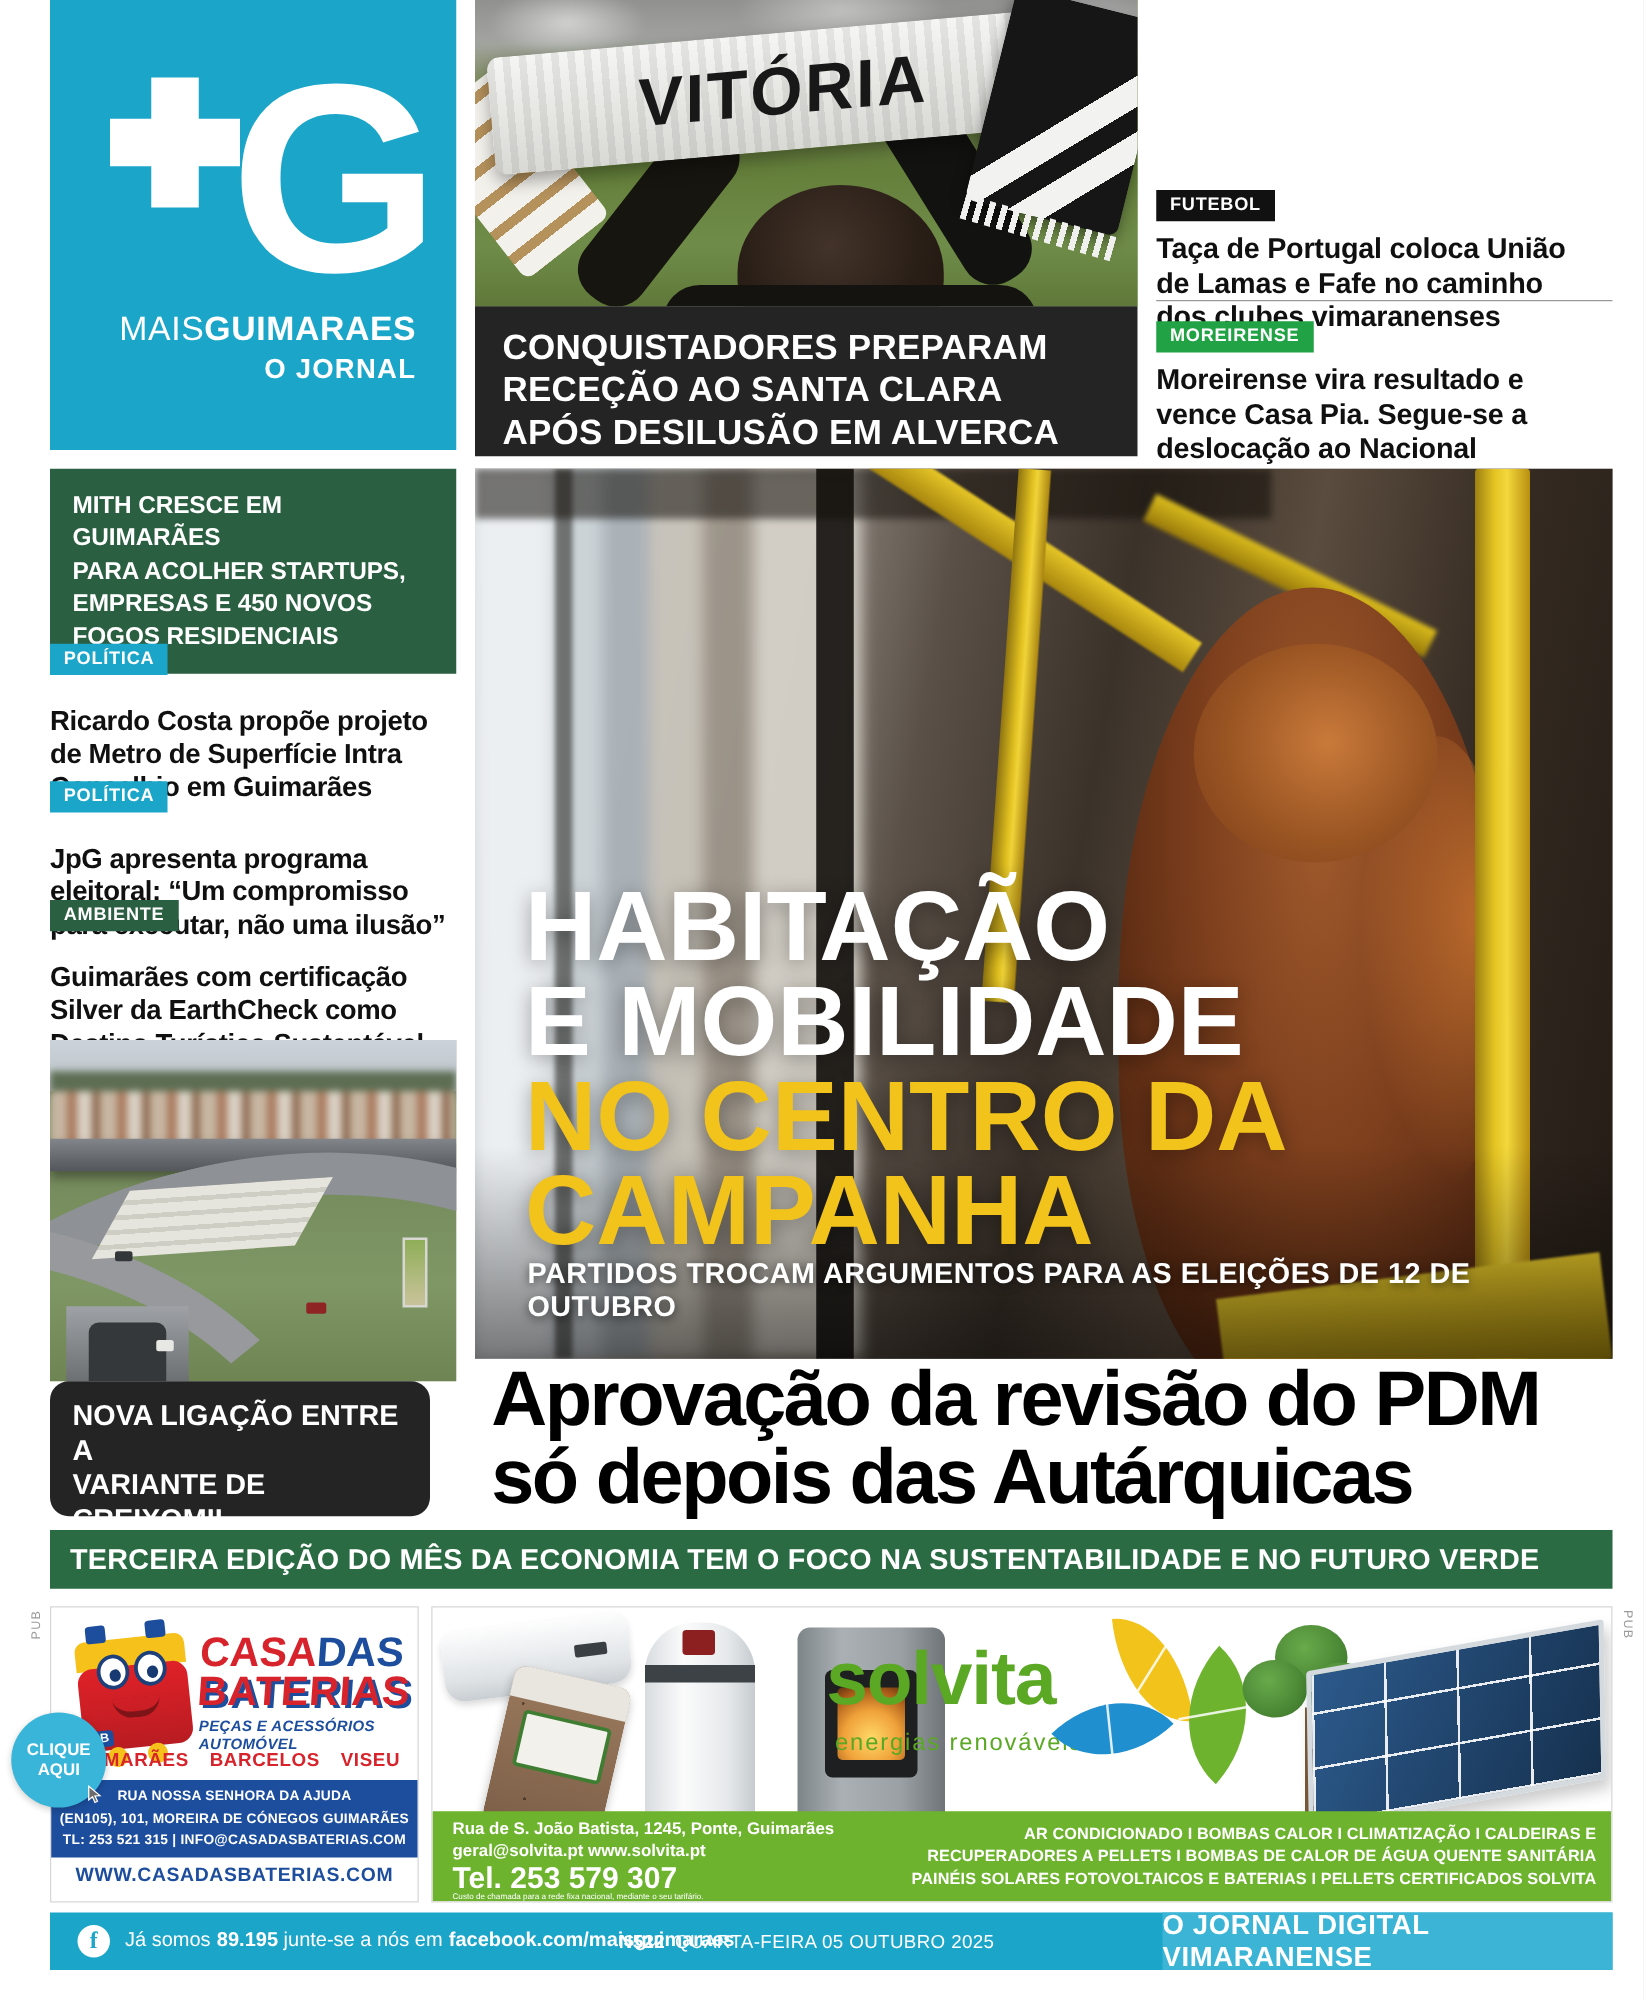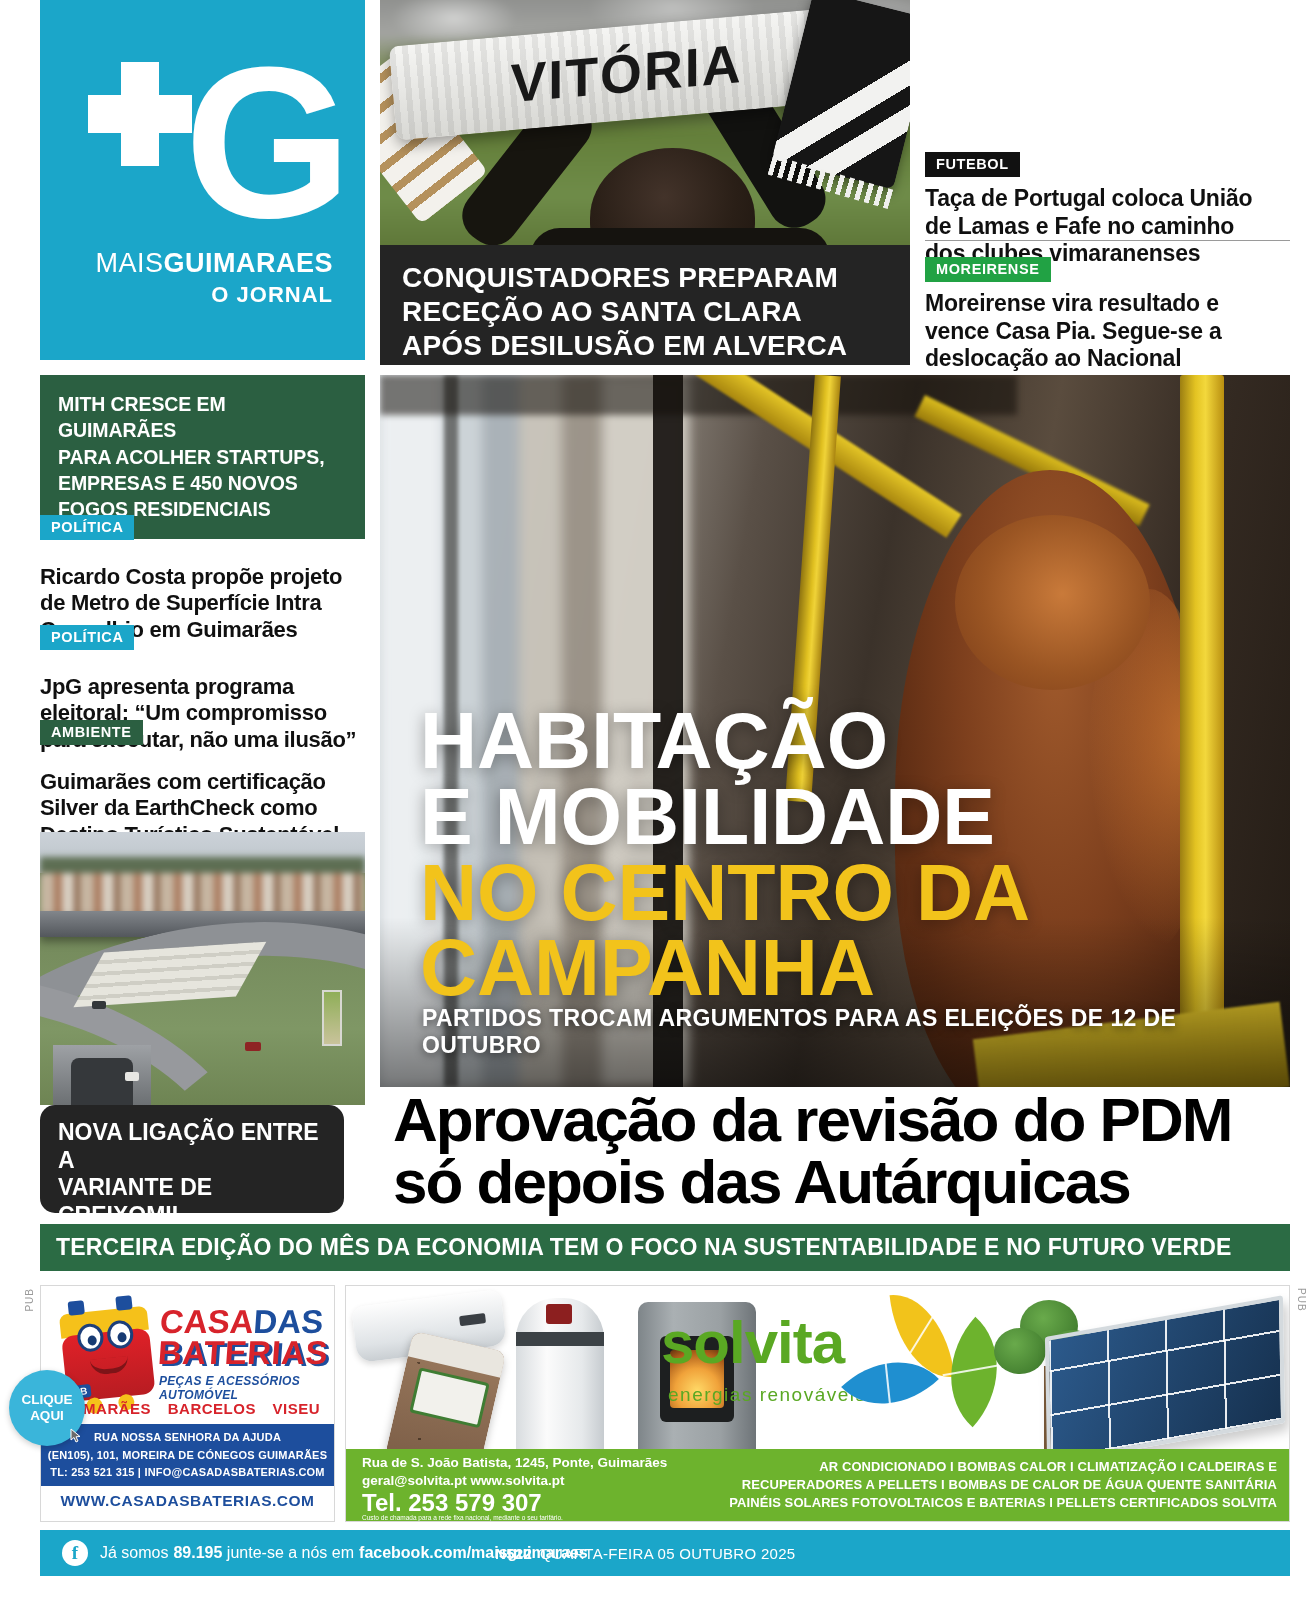--- a/index.html
+++ b/index.html
@@ -421,15 +421,16 @@
     <div class="fb-wrap">
       <div class="fb-icon">f</div>
       <span>Já somos</span>
       <b>89.195</b>&nbsp;
       <span>junte-se a nós em</span>
       <b>facebook.com/maisguimaraes</b>
     </div>
     <div class="issue-wrap">
       <b>N522</b><span>QUARTA-FEIRA 05 OUTUBRO 2025</span>
     </div>
+    <div class="footer-right">O JORNAL DIGITAL VIMARANENSE</div>
   </div>
 
 </div>
 
 </body></html>

